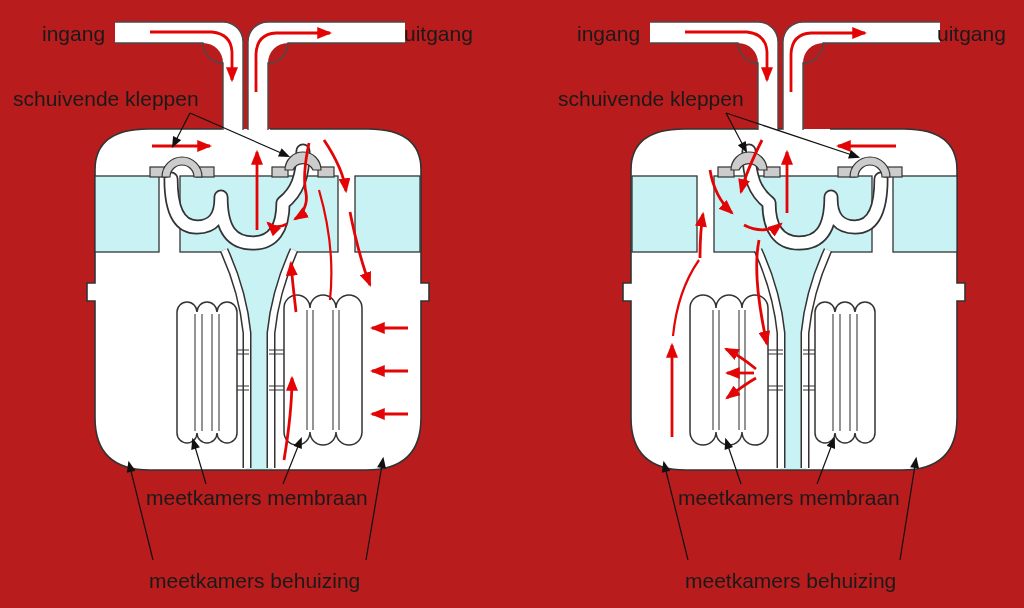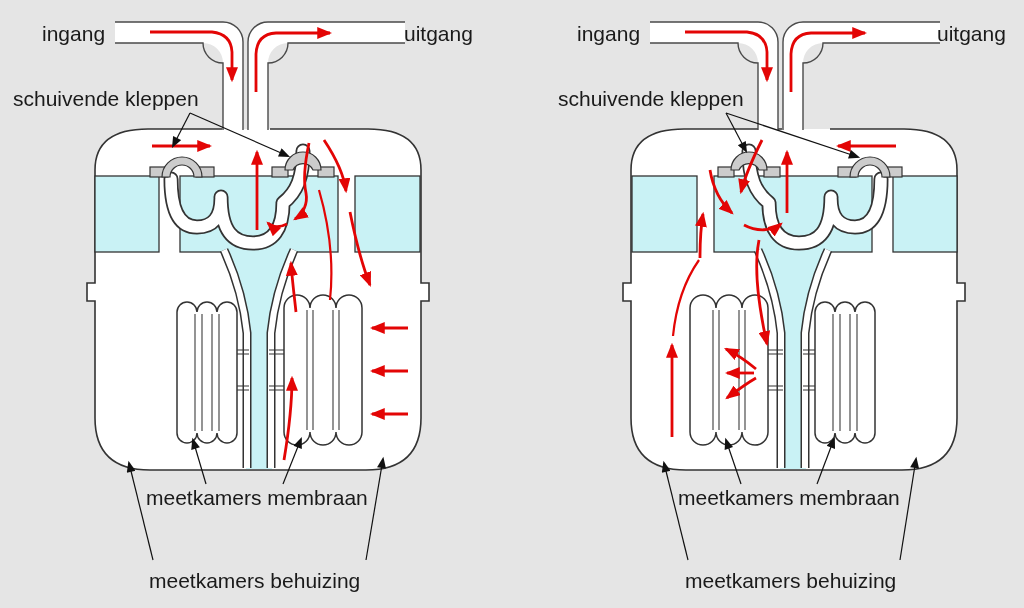--- a/index.html
+++ b/index.html
@@ -1,16 +1,16 @@
 <!DOCTYPE html>
 <html><head>
 <meta charset="utf-8">
 <style>
   html,body{margin:0;padding:0;background:#ffffff;}
-  .stage{position:relative;width:1024px;height:608px;background:#e5e5e5;overflow:hidden;
+  .stage{position:relative;width:1024px;height:608px;background:#b91c1c;overflow:hidden;
          font-family:"Liberation Sans", sans-serif;}
   svg{display:block;}
   text{font-family:"Liberation Sans", sans-serif;font-size:21px;fill:#1a1a1a;}
 </style>
 </head>
 <body>
 
 <div class="stage">
 <svg width="1024" height="608" viewBox="0 0 1024 608">
   <defs>

